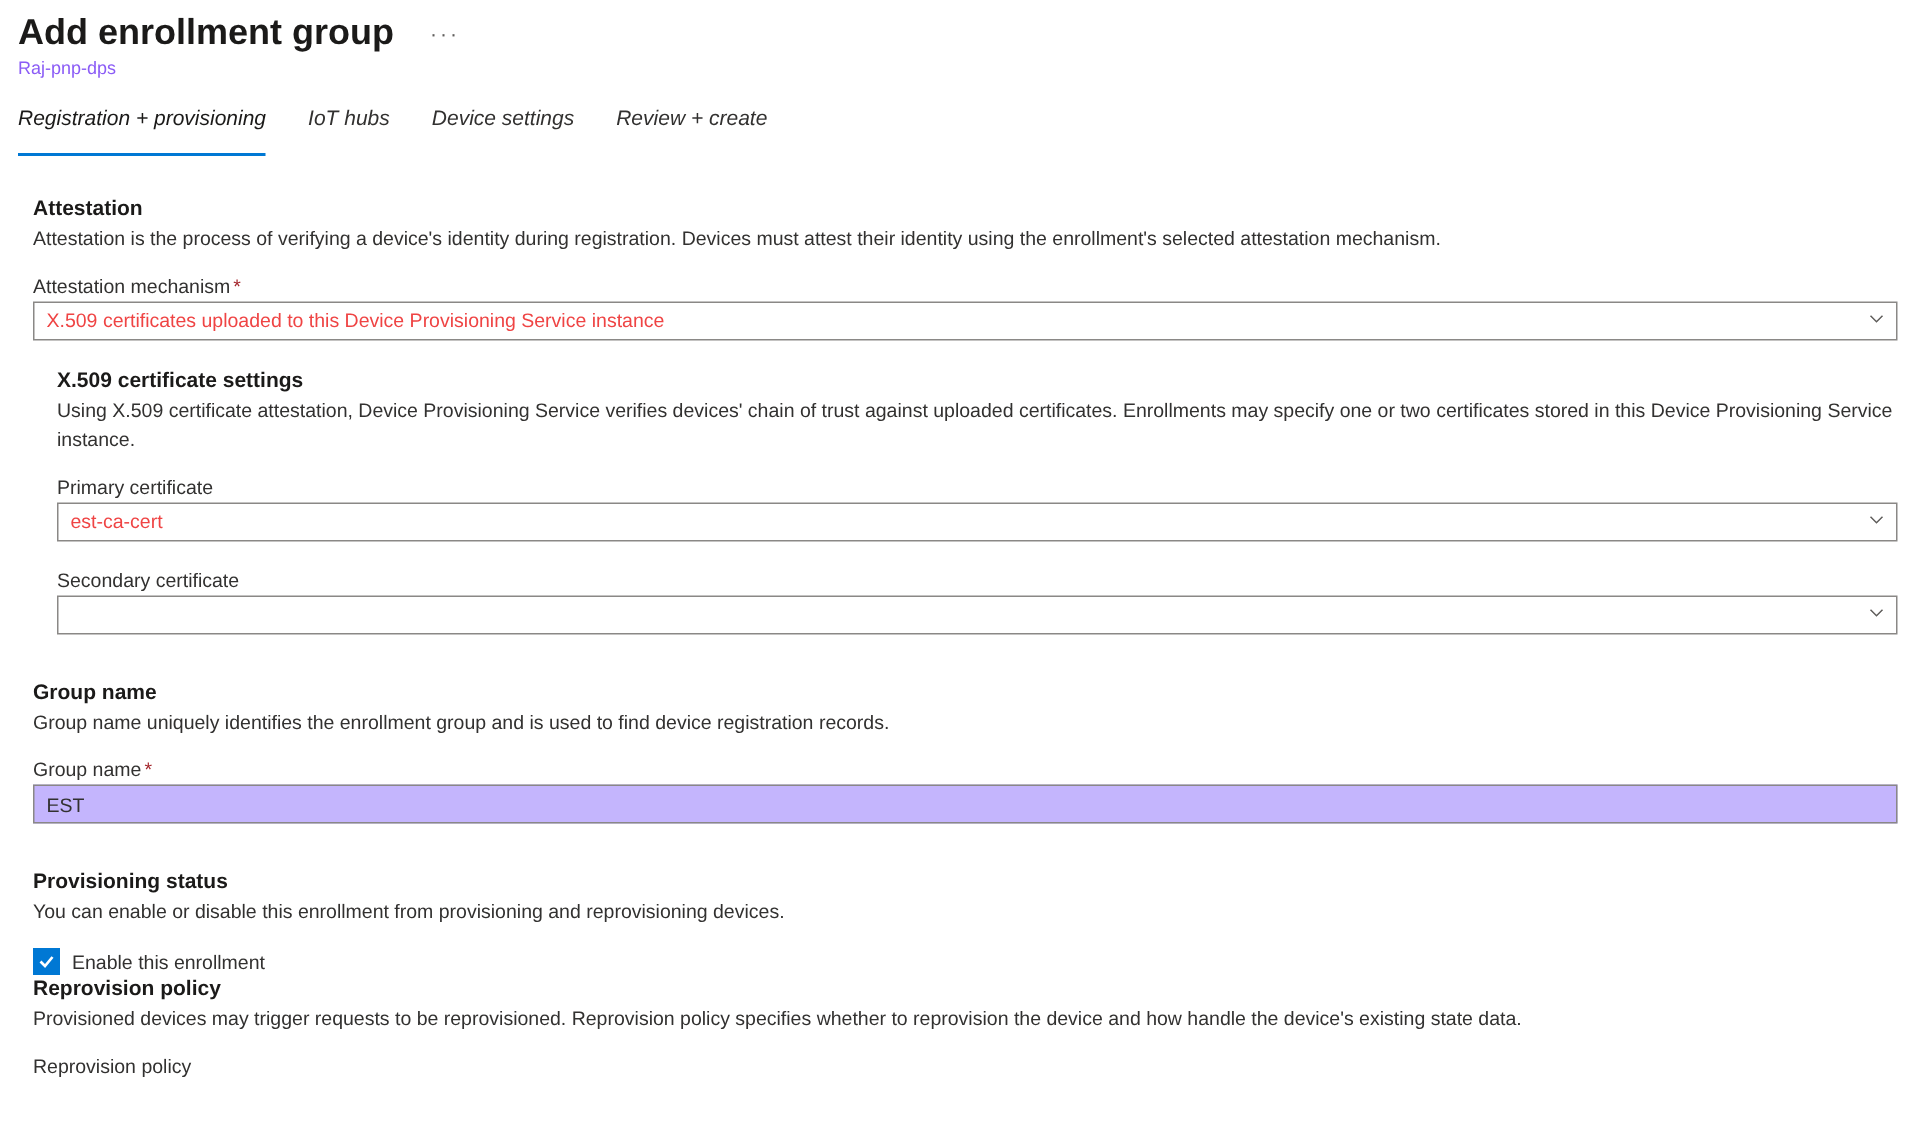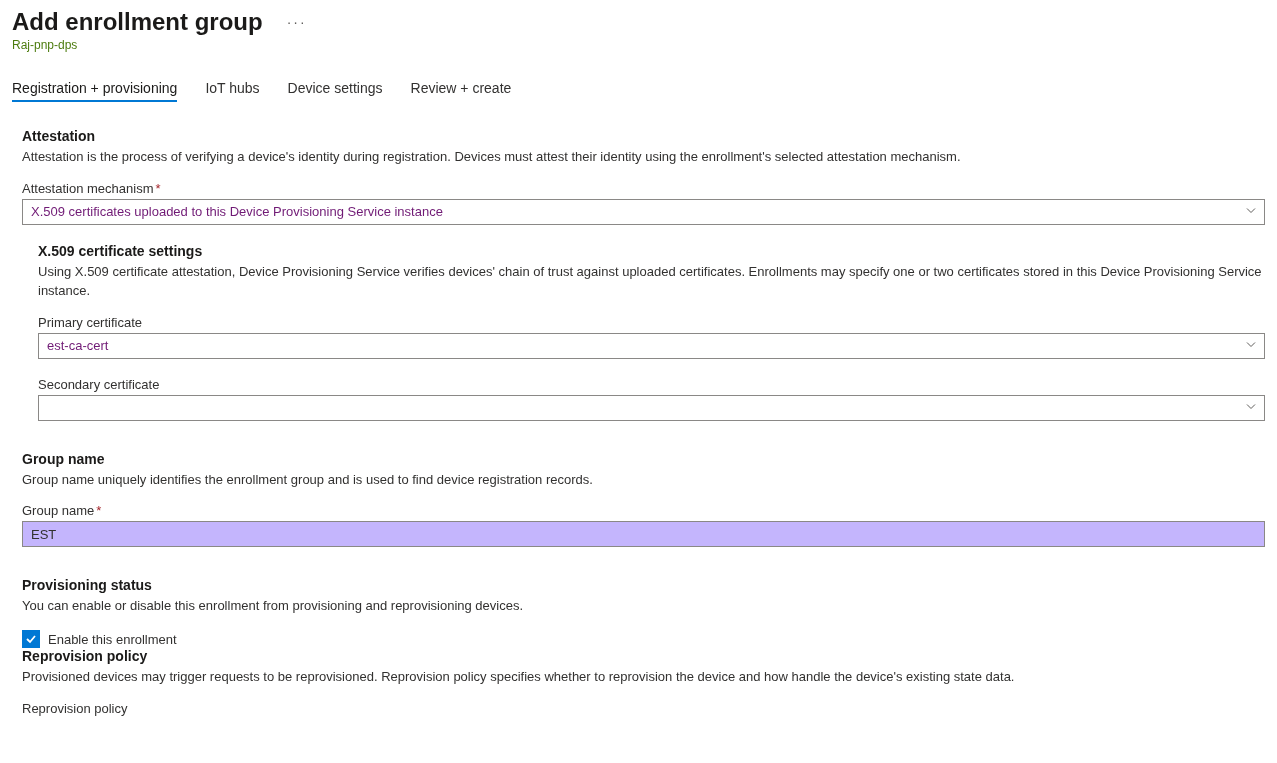--- a/index.html
+++ b/index.html
@@ -25,36 +25,37 @@
       color: #1b1a19;
     }
     .more-icon {
       color: #605e5c;
       font-size: 14px;
       letter-spacing: 2px;
       cursor: pointer;
     }
     .subtitle {
       font-size: 12px;
-      color: #4d7c0f;
+      color: #8b5cf6;
       margin-top: 2px;
-      margin-bottom: 28px;
+      margin-bottom: 18px;
     }
     .tabs {
       display: flex;
       gap: 28px;
       border-bottom: none;
       margin-bottom: 26px;
     }
     .tab {
       font-size: 14px;
       color: #323130;
-      padding-bottom: 4px;
+      padding-bottom: 16px;
       cursor: pointer;
       border-bottom: 2px solid transparent;
+      font-style: italic;
     }
     .tab.active {
       border-bottom: 2px solid #0078d4;
       font-weight: 400;
       color: #1b1a19;
     }
     .content {
       padding-left: 10px;
     }
     .section-heading {
@@ -85,21 +86,21 @@
       margin-bottom: 18px;
     }
     .select-field {
       width: 100%;
       height: 26px;
       border: 1px solid #8a8886;
       background: #ffffff;
       font-size: 13px;
       font-family: inherit;
       padding: 0 30px 0 8px;
-      color: #701a75;
+      color: #ef4444;
       appearance: none;
       -webkit-appearance: none;
       cursor: pointer;
     }
     .chevron {
       position: absolute;
       right: 8px;
       top: 50%;
       transform: translateY(-50%);
       pointer-events: none;

